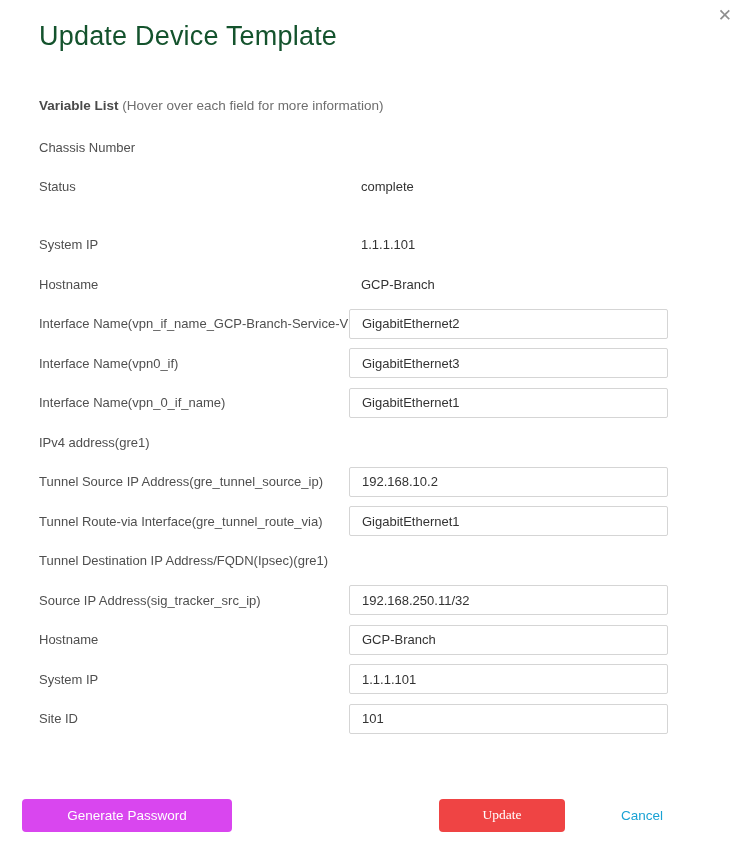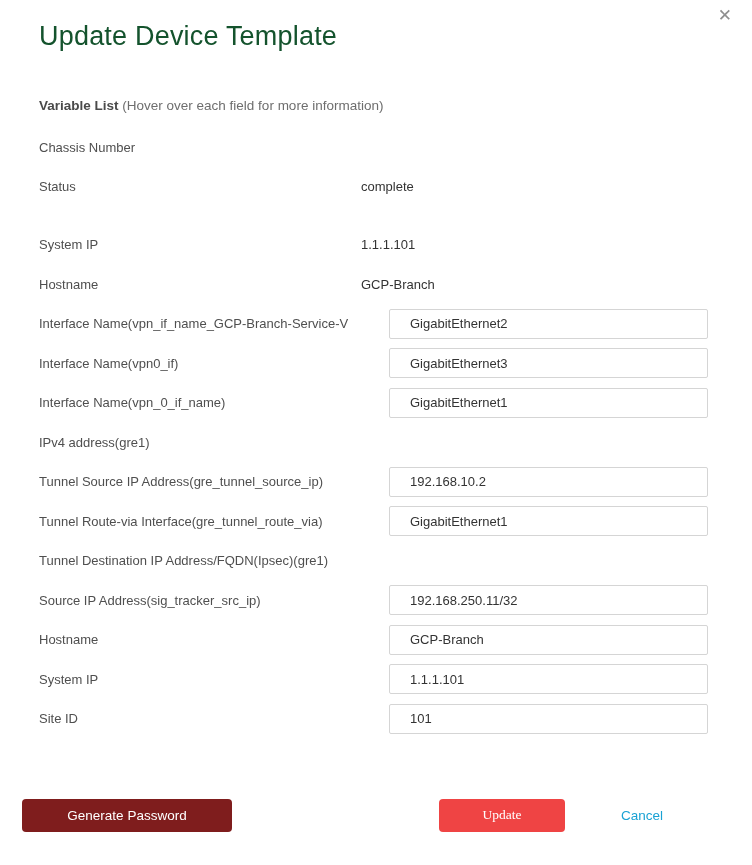--- a/index.html
+++ b/index.html
@@ -68,27 +68,26 @@
     padding-left: 12px;
     font-size: 13px;
     color: #333333;
   }
 
   .field-input {
     width: 100%;
     height: 30px;
     border: 1px solid #d5d5d5;
     border-radius: 2px;
-    padding: 0 20px;
+    padding: 0 12px;
     font-size: 13px;
     color: #333333;
     font-family: "Liberation Sans", sans-serif;
     background: #ffffff;
     outline: none;
-    margin-left: 40px;
   }
 
   .footer {
     margin-top: 65px;
     display: flex;
     align-items: center;
     padding-left: 22px;
     padding-right: 89px;
   }
 
@@ -186,16 +185,16 @@
       <div class="row-label">System IP</div>
       <div class="row-value"><input class="field-input" type="text" value="1.1.1.101" style=""></div>
     </div>
     <div class="row">
       <div class="row-label">Site ID</div>
       <div class="row-value"><input class="field-input" type="text" value="101" style=""></div>
     </div>
   </div>
 
 <div class="footer">
-  <button class="btn btn-generate" style="background: #7f1d1d;">Generate Password</button>
+  <button class="btn btn-generate" style="background: #d946ef;">Generate Password</button>
   <button class="btn btn-update" style="background: #ef4444; font-family: Liberation Serif, serif;">Update</button>
   <a class="cancel-link" style="color: rgb(26, 162, 212);">Cancel</a>
 </div>
 
 </body></html>

